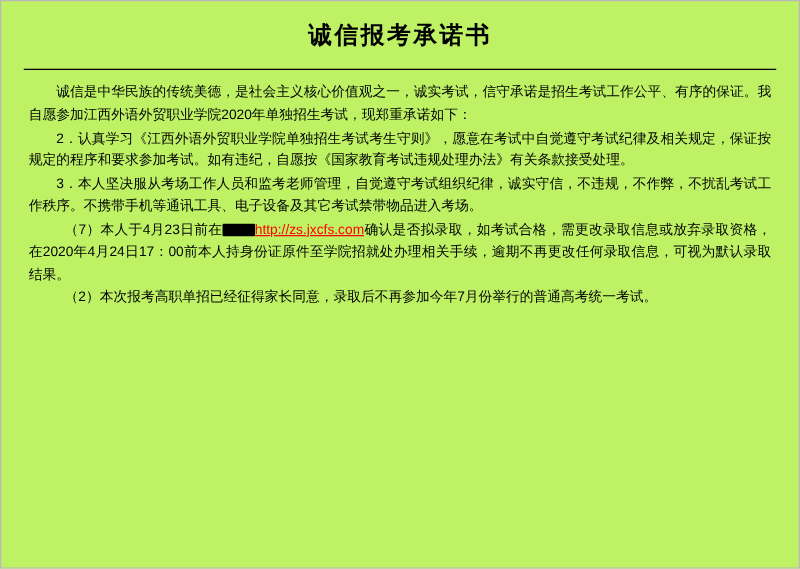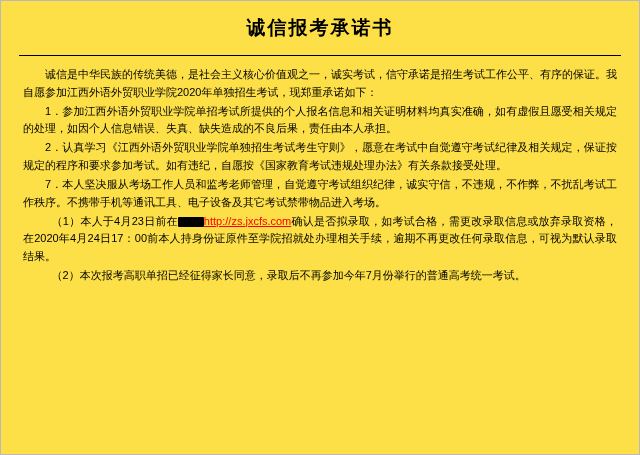--- a/index.html
+++ b/index.html
@@ -13,21 +13,21 @@
     font-family: "Liberation Sans", sans-serif;
     color: #000000;
     overflow: hidden;
   }
   .page {
     position: relative;
     width: 640px;
     height: 455px;
     box-sizing: border-box;
     border: 1px solid #b9b9b9;
-    background: #fde047;
+    background: #bef264;
   }
   .title-block {
     padding: 14px 0 8px 0;
     text-align: center;
   }
   .title {
     font-family: "DejaVu Serif", "Liberation Serif", serif;
     font-size: 19px;
     font-weight: bold;
     letter-spacing: 2px;
@@ -71,20 +71,19 @@
 
 <div class="page">
 
   <div class="title-block">
     <div class="title">诚信报考承诺书</div>
   </div>
   <div class="rule"></div>
 
   <div class="body-text">
     <p>诚信是中华民族的传统美德，是社会主义核心价值观之一，诚实考试，信守承诺是招生考试工作公平、有序的保证。我自愿参加江西外语外贸职业学院2020年单独招生考试，现郑重承诺如下：</p>
-    <p>1．参加江西外语外贸职业学院单招考试所提供的个人报名信息和相关证明材料均真实准确，如有虚假且愿受相关规定的处理，如因个人信息错误、失真、缺失造成的不良后果，责任由本人承担。</p>
     <p>2．认真学习《江西外语外贸职业学院单独招生考试考生守则》，愿意在考试中自觉遵守考试纪律及相关规定，保证按规定的程序和要求参加考试。如有违纪，自愿按《国家教育考试违规处理办法》有关条款接受处理。</p>
-    <p>7．本人坚决服从考场工作人员和监考老师管理，自觉遵守考试组织纪律，诚实守信，不违规，不作弊，不扰乱考试工作秩序。不携带手机等通讯工具、电子设备及其它考试禁带物品进入考场。</p>
-    <p class="sub"><span>（1）本人于4月23日前在</span><span class="redact r1"></span><a class="redlink" href="#">http://zs.jxcfs.com</a><span>确认是否拟录取，如考试合格，需更改录取信息或放弃录取资格，在2020年4月24日17：00前本人持身份证原件至学院招就处办理相关手续，逾期不再更改任何录取信息，可视为默认录取结果。</span></p>
+    <p>3．本人坚决服从考场工作人员和监考老师管理，自觉遵守考试组织纪律，诚实守信，不违规，不作弊，不扰乱考试工作秩序。不携带手机等通讯工具、电子设备及其它考试禁带物品进入考场。</p>
+    <p class="sub"><span>（7）本人于4月23日前在</span><span class="redact r1"></span><a class="redlink" href="#">http://zs.jxcfs.com</a><span>确认是否拟录取，如考试合格，需更改录取信息或放弃录取资格，在2020年4月24日17：00前本人持身份证原件至学院招就处办理相关手续，逾期不再更改任何录取信息，可视为默认录取结果。</span></p>
     <p class="sub">（2）本次报考高职单招已经征得家长同意，录取后不再参加今年7月份举行的普通高考统一考试。</p>
   </div>
 
 </div>
 
 </body></html>

